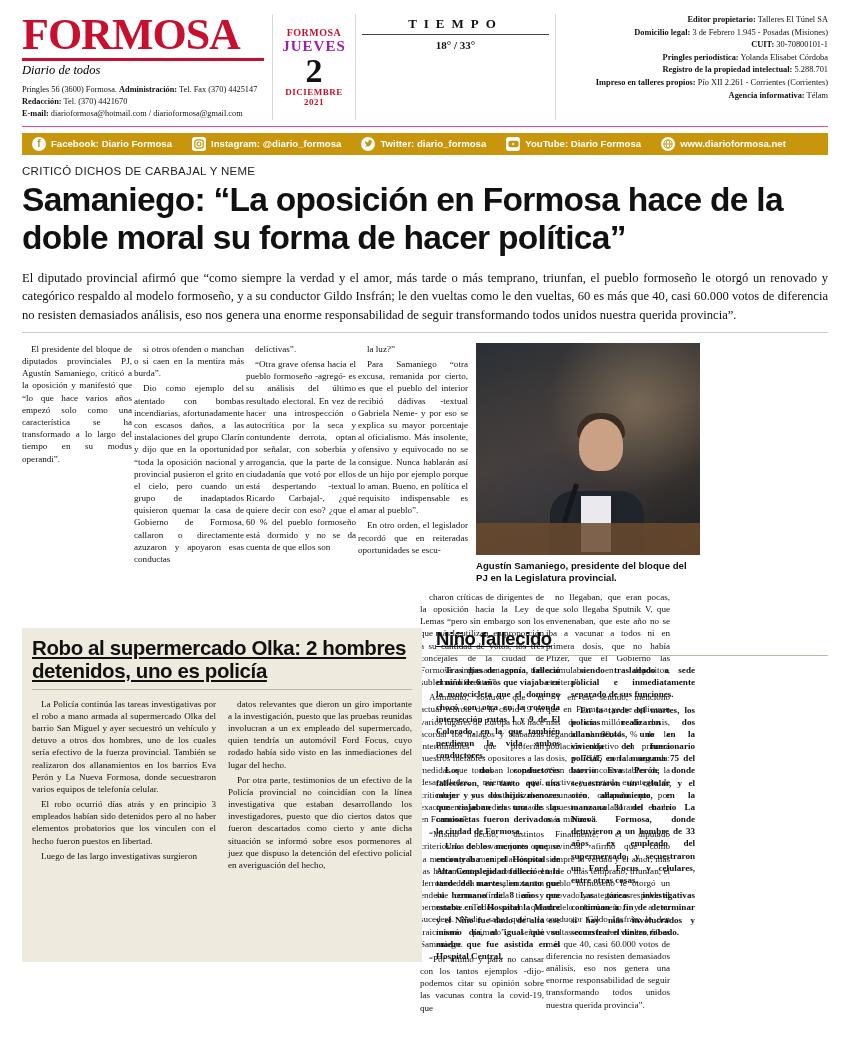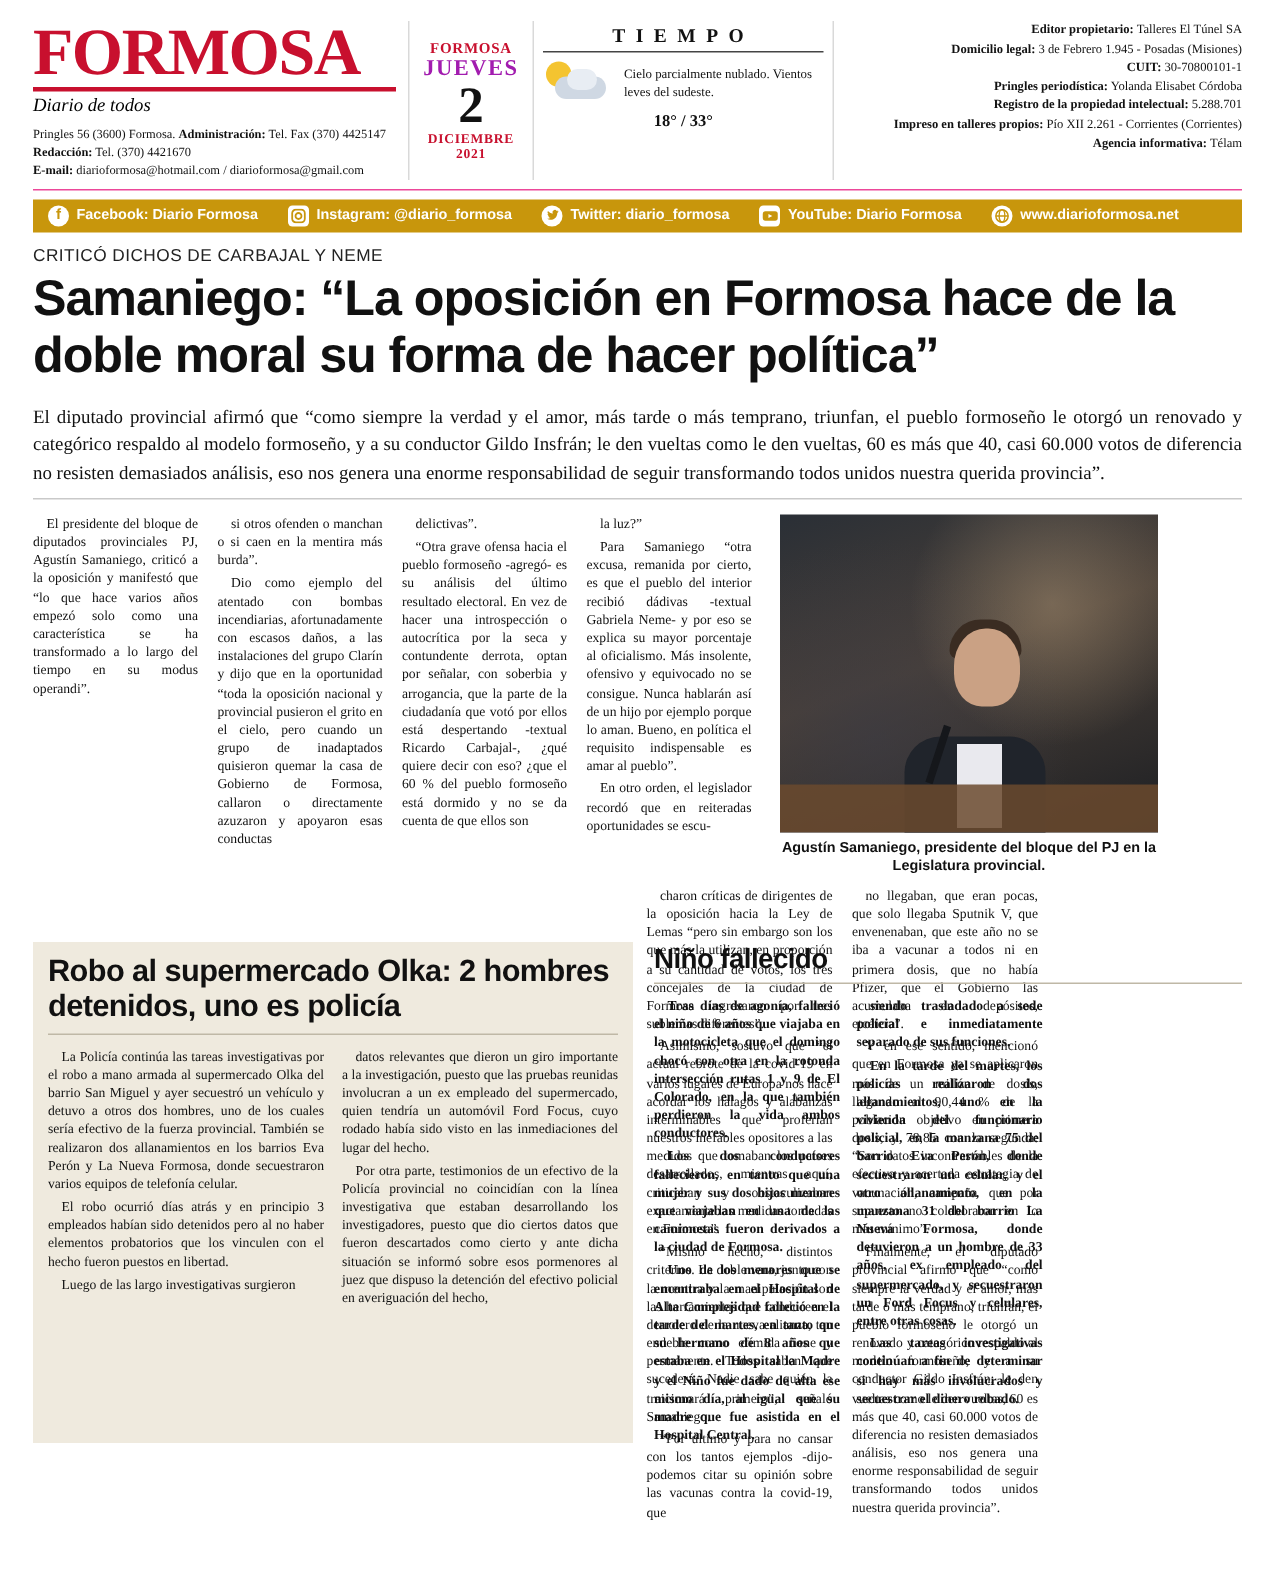--- a/index.html
+++ b/index.html
@@ -64,27 +64,27 @@
   .headline {
     font-family:"Liberation Sans", sans-serif; font-weight:bold; font-size:33.5px; line-height:1.14;
     margin-top:4px; letter-spacing:-0.7px;
   }
   .lead {
     margin-top:12px; font-size:12.6px; line-height:1.45; text-align:justify;
   }
   .rule { border-bottom:1px solid #c9c9c9; margin: 8px 0; }
 
   
-  .main-cols { display:flex; gap:13px; margin-top:10px; }
+  .main-cols { display:flex; gap:2px; margin-top:10px; }
   .col { font-size:9.1px; line-height:1.34; text-align:justify; }
   .col p { margin:0 0 0 0; text-indent:9px; }
   .col p + p { margin-top:3px; }
   .w4 { width:110px; }
 
-  .photo-block { width: 252px; margin-left:6px;text-align:center; }
+  .photo-block { width: 224px; margin-left:6px; }
   .photo {
     width:100%; height:212px; position:relative; overflow:hidden;
     background: linear-gradient(160deg,#2a2f36 0%, #4a4038 45%, #1d1f23 100%);
   }
   .photo .pdark { position:absolute; inset:0; background:
       radial-gradient(circle at 72% 28%, rgba(210,180,140,0.35), transparent 40%),
       radial-gradient(circle at 25% 70%, rgba(60,60,70,0.6), transparent 55%); }
   .photo .man-head { position:absolute; left:46%; top:36%; width:44px; height:52px; border-radius:48% 48% 42% 42%; background:#caa184; }
   .photo .man-hair { position:absolute; left:45%; top:33%; width:48px; height:26px; border-radius:24px 24px 6px 6px; background:#3a2c22; }
   .photo .man-body { position:absolute; left:33%; top:70%; width:94px; height:70px; background:#20242b; border-radius:24px 24px 0 0; }
@@ -92,21 +92,21 @@
   .photo .mic { position:absolute; left:41%; top:66%; width:5px; height:40px; background:#15171b; transform:rotate(18deg); }
   .photo .wood { position:absolute; left:0; bottom:0; width:100%; height:32px; background:#6b4a2e; opacity:.85; }
   .photo-cap { font-family:"Liberation Sans", sans-serif; font-size:9.6px; font-weight:bold; line-height:1.3; margin-top:5px; }
 
   
   .lower { display:flex; gap:12px; margin-top:10px; }
   .lower-left { width: 400px; background:#efeade; padding:8px 10px 10px 10px; }
   .lower-right { flex:1; padding-left:2px; }
   .sec-head {
     font-family:"Liberation Sans", sans-serif; font-weight:bold; font-size:20.5px; line-height:1.14;
-    letter-spacing:-0.4px; margin-bottom:6px;
+    letter-spacing:-0.4px; margin-bottom:6px;text-decoration:underline;
   }
   .sec-head.small { font-size:18.5px; }
   .hr-thin { border-bottom:1px solid #bfb8a6; margin:6px 0 8px; }
   .cols2 { display:flex; gap:12px; }
   .cols2 .col { width:185px; }
   .cols3 { display:flex; gap:11px;font-weight:bold; }
   .cols3 .col { width:124px; }
 </style>
 </head>
 <body>
@@ -137,28 +137,20 @@
 
     <div class="mast-date">
       <div class="city">FORMOSA</div>
       <div class="dow">JUEVES</div>
       <div class="day">2</div>
       <div class="my">DICIEMBRE 2021</div>
     </div>
 
     <div class="mast-weather">
       <div class="w-title">TIEMPO</div>
-      <div class="w-body">
-        <div class="w-icon">
-          <span class="sun"></span>
-            <span class="c1"></span>
-            <span class="c2"></span>
-        </div>
-        <div class="w-text">Cielo parcialmente nublado. Vientos leves del sudeste.</div>
-      </div>
       <div class="w-temp">18° / 33°</div>
     </div>
 
     <div class="mast-info">
       <div><b>Editor propietario:</b>
         <span>Talleres El Túnel SA</span></div>
       <div><b>Domicilio legal:</b>
         <span>3 de Febrero 1.945 - Posadas (Misiones)</span></div>
       <div><b>CUIT:</b>
         <span>30-70800101-1</span></div>

